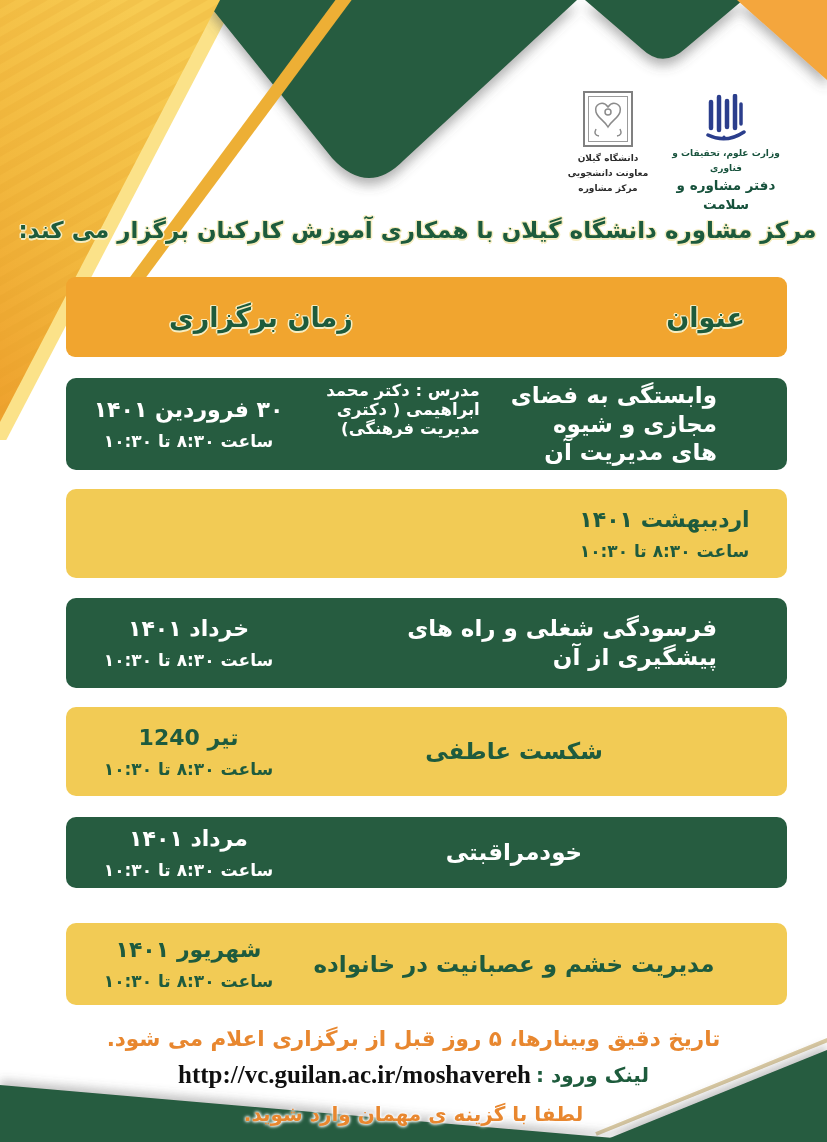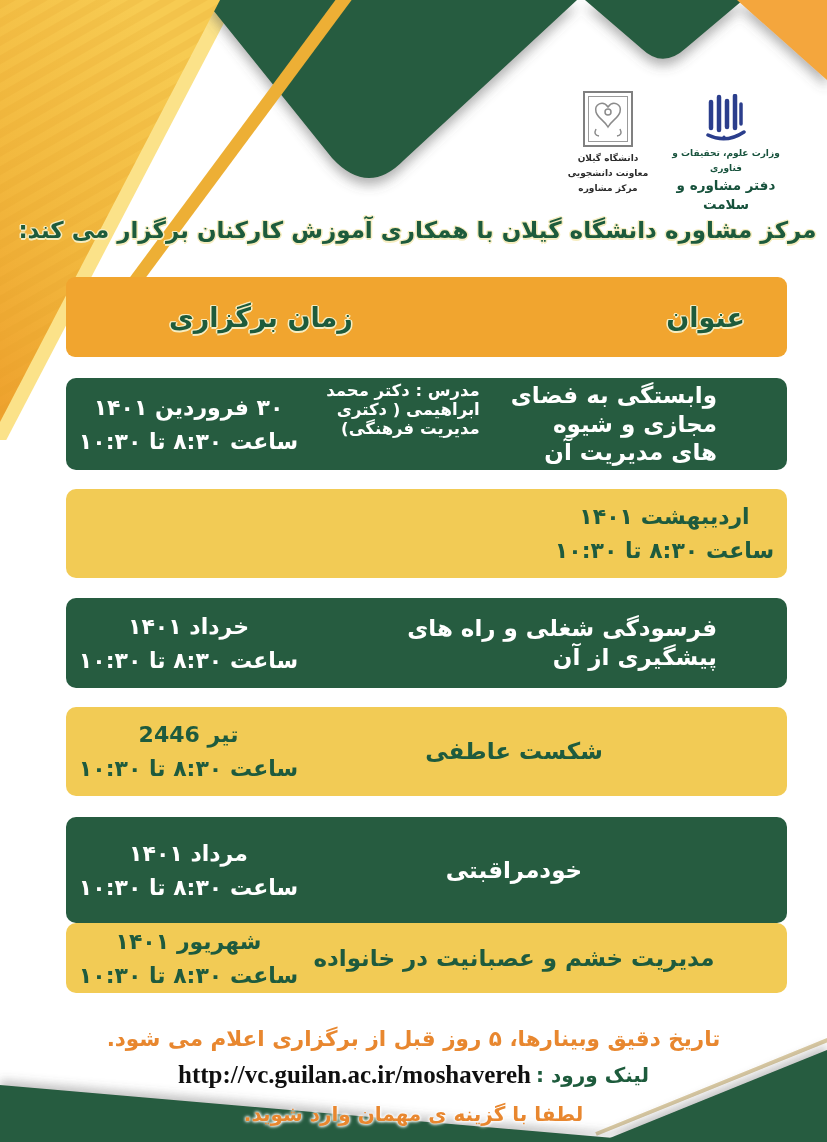--- a/index.html
+++ b/index.html
@@ -40,21 +40,21 @@
   }
   .row.green{background:var(--green,#265c40);}
   .row.green .rtitle,.row.green .rsub,.row.green .rdate,.row.green .rtime{color:#ffffff;}
   .row.yellow{background:var(--yellow-row,#f2cb55);}
   .row.yellow .rtitle,.row.yellow .rdate,.row.yellow .rtime{color:#1e5b3e;}
   .titlezone{flex:1;padding-right:70px;text-align:right;display:flex;flex-direction:row;gap:6px;justify-content:center;}
   .rtitle{font-size:23px;font-weight:700;line-height:1.25;}
   .rsub{font-size:16.5px;font-weight:700;margin-right:20px;}
   .schedzone{width:245px;display:flex;flex-direction:column;gap:9px;text-align:center;}
   .rdate{font-size:22px;font-weight:700;}
-  .rtime{font-size:22px;font-weight:700;}
+  .rtime{font-size:17px;font-weight:700;}
 
   .fnote,.guest{
     position:absolute;left:0;width:100%;text-align:center;z-index:2;direction:rtl;
     font-weight:700;color:var(--orange-text,#e8872f);
     text-shadow:0 0 3px #fff,0 0 3px #fff,0 0 4px #fff;
   }
   .fnote{top:1026px;font-size:21.5px;}
   .linkrow{position:absolute;top:1061px;left:0;width:100%;text-align:center;z-index:2;direction:rtl;
            text-shadow:0 0 3px #fff,0 0 3px #fff;}
   .linklabel{font-size:20px;font-weight:700;color:var(--title-green,#1d5b3c);vertical-align:middle;text-align:center;}
@@ -170,36 +170,36 @@
       <div class="rdate">خرداد ۱۴۰۱</div>
       <div class="rtime">ساعت ۸:۳۰ تا ۱۰:۳۰</div>
     </div>
   </article>
 
   <article class="row yellow" style="top:707px;height:89px;">
     <div class="titlezone">
       <div class="rtitle">شکست عاطفی</div>
     </div>
     <div class="schedzone">
-      <div class="rdate">تیر 2446</div>
-      <div class="rtime">ساعت ۸:۳۰ تا ۱۰:۳۰</div>
-    </div>
-  </article>
-
-  <article class="row green" style="top:817px;height:106px;">
+      <div class="rdate">تیر 1240</div>
+      <div class="rtime">ساعت ۸:۳۰ تا ۱۰:۳۰</div>
+    </div>
+  </article>
+
+  <article class="row green" style="top:817px;height:71px;">
     <div class="titlezone">
       <div class="rtitle">خودمراقبتی</div>
     </div>
     <div class="schedzone">
       <div class="rdate">مرداد ۱۴۰۱</div>
       <div class="rtime">ساعت ۸:۳۰ تا ۱۰:۳۰</div>
     </div>
   </article>
 
-  <article class="row yellow" style="top:923px;height:70px;">
+  <article class="row yellow" style="top:923px;height:82px;">
     <div class="titlezone">
       <div class="rtitle">مدیریت خشم و عصبانیت در خانواده</div>
     </div>
     <div class="schedzone">
       <div class="rdate">شهریور ۱۴۰۱</div>
       <div class="rtime">ساعت ۸:۳۰ تا ۱۰:۳۰</div>
     </div>
   </article>
 
   <div class="fnote">تاریخ دقیق وبینارها، ۵ روز قبل از برگزاری اعلام می شود.</div>

